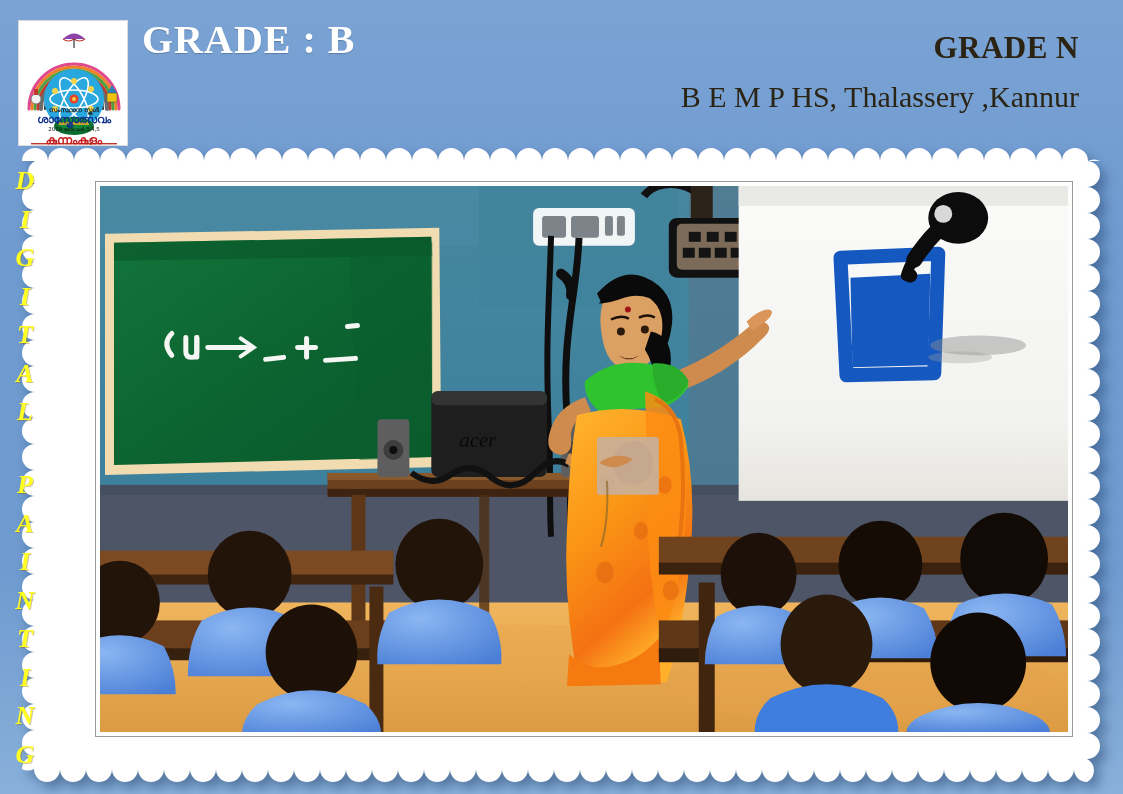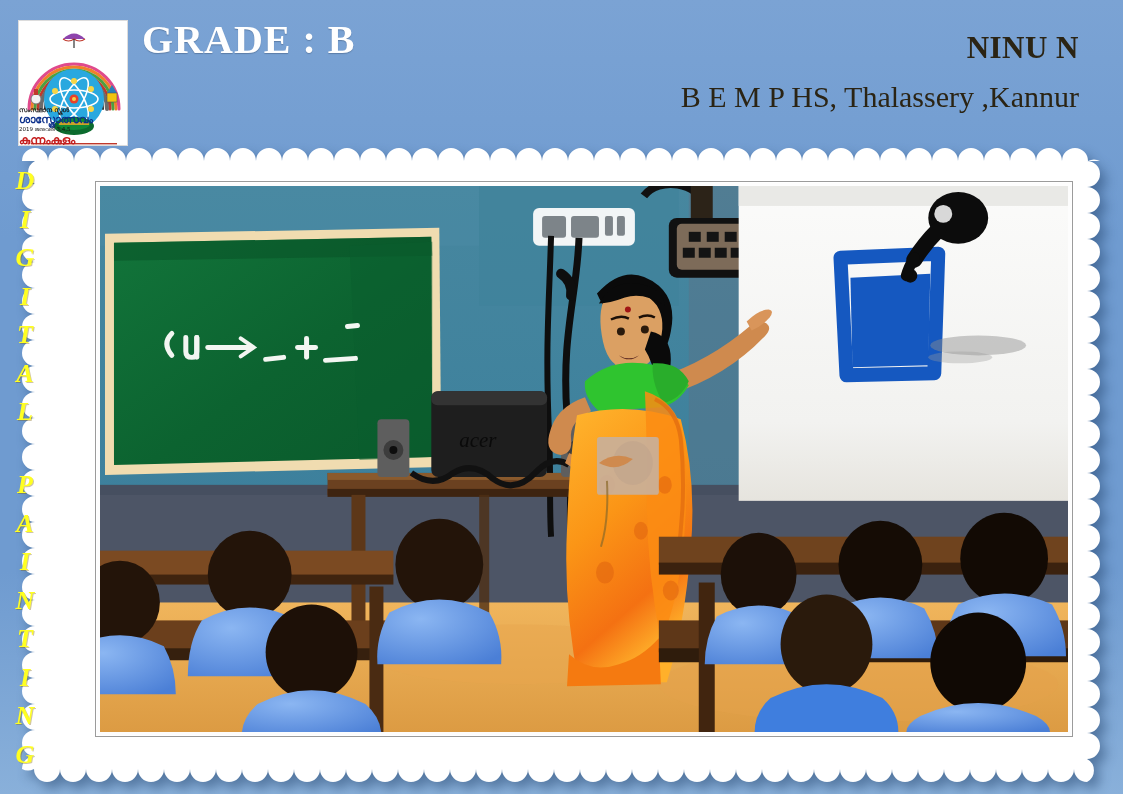--- a/index.html
+++ b/index.html
@@ -19,21 +19,21 @@
   
   #header { position:absolute; left:0; top:0; width:1123px; height:140px; }
 
   #logo-box {
     position:absolute; left:18px; top:20px; width:110px; height:126px;
     background:#ffffff; border:1px solid #dcdcdc;
     overflow:hidden;
   }
   .logo-svg { display:block; width:110px; height:126px; }
   .logo-ml {
-    position:absolute; left:0; width:110px; text-align:left;
+    position:absolute; left:0; width:110px; text-align:center;
     font-family:"DejaVu Sans", sans-serif; color:#0b2f8a; line-height:1;
   }
   #logo-ml1 { top:86px;  font-size:6.5px; color:#1b1b1b; font-weight:bold;}
   #logo-ml2 { top:93px;  font-size:11px; font-weight:bold; letter-spacing:-0.3px;}
   #logo-ml3 { top:106px; font-size:5.5px; color:#111; }
   #logo-ml4 { top:113px; font-size:12px; color:#c41c1c; font-weight:bold;}
 
   #grade-title {
     position:absolute; left:142px; top:16px;
     font-size:40px; font-weight:bold; color:#ffffff;
@@ -142,21 +142,21 @@
         <rect x="40" y="101" width="30" height="3" fill="#c9a227"></rect>
         <rect x="12" y="122" width="86" height="1.4" fill="#c0392b"></rect>
       </svg>
       <div class="logo-ml" id="logo-ml1">സംസ്ഥാന സ്കൂൾ</div>
       <div class="logo-ml" id="logo-ml2">ശാസ്ത്രോത്സവം</div>
       <div class="logo-ml" id="logo-ml3">2019 ജനുവരി 3,4,5</div>
       <div class="logo-ml" id="logo-ml4">കുന്നംകുളം</div>
     </div>
 
     <div id="grade-title">GRADE : B</div>
-    <div id="student-name">NINU N</div>
+    <div id="student-name">GRADE N</div>
     <div id="school-name">B E M P HS, Thalassery ,Kannur</div>
   </div>
 
   <div id="side-caption" style="justify-content: space-between;">
       <span>D</span>
       <span>I</span>
       <span>G</span>
       <span>I</span>
       <span>T</span>
       <span>A</span>

